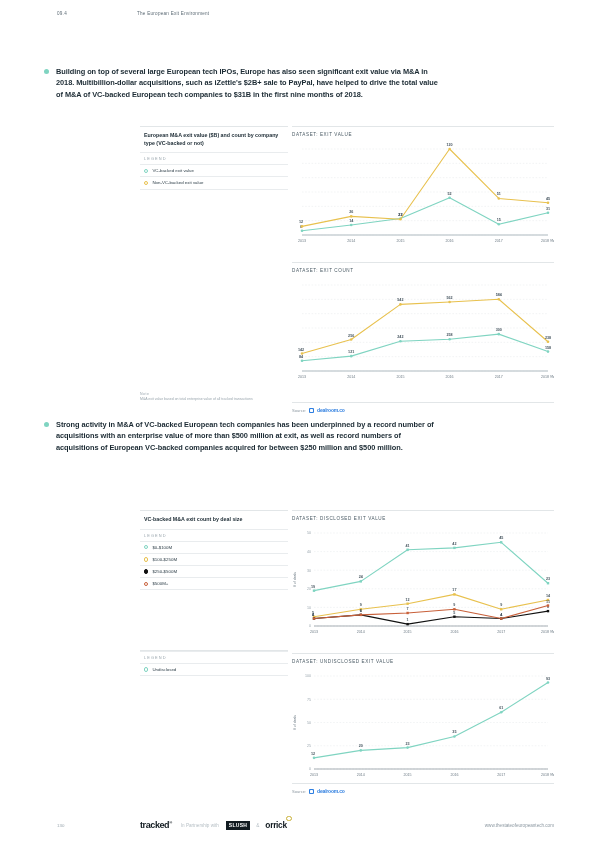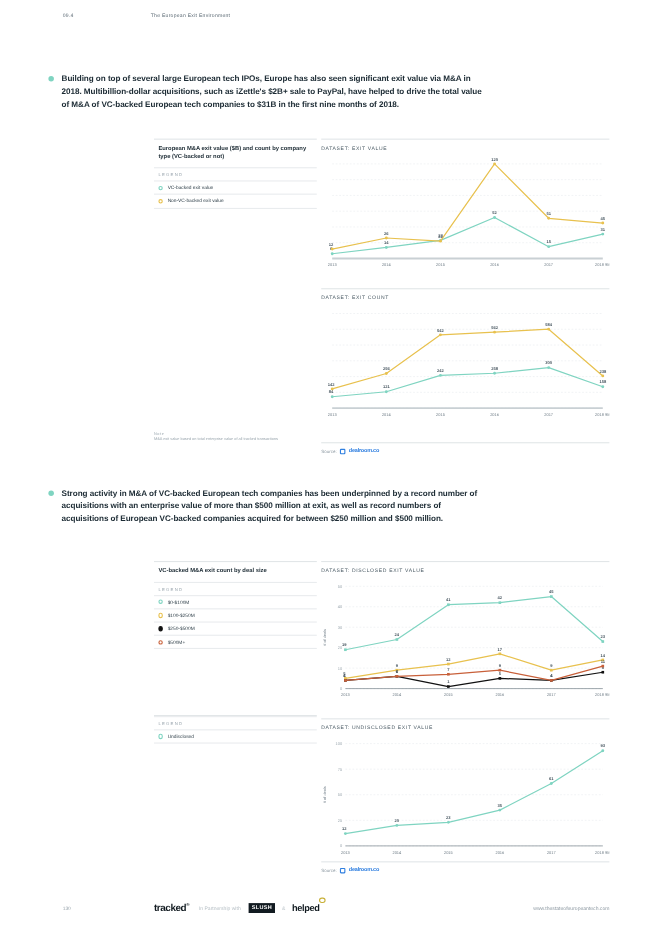--- a/index.html
+++ b/index.html
@@ -27,21 +27,21 @@
   }
   .para .dot {
     width: 5px; height: 5px; border-radius: 50%;
     background: #7fd4c1; flex: none; margin-top: 3px;
   }
   .para p {
     font-size: 7.4px; line-height: 11.3px; font-weight: 700;
     letter-spacing: -.05px; color: #1b2a33;
   }
   #para1 { top: 56px; margin-top: 10px; }
-  #para2 { top: 443px; }
+  #para2 { top: 419px; }
 
   
   .panel {
     position: absolute; left: 140px; width: 148px;
     border-top: .6px solid #e2e6e8;
   }
   .panel .ptitle {
     font-size: 5.3px; font-weight: 700; line-height: 7.6px;
     padding: 5px 6px 5px 4px; color: #1b2a33;
   }
@@ -417,17 +417,17 @@
     <span class="drlogo"></span>
     <span class="drname">dealroom.co</span>
   </div>
 
   <div class="footer">
     <span class="fpage">130</span>
     <span class="atomico"><span>tracked</span><sup>®</sup></span>
     <span class="inpart">In Partnership with</span>
     <span class="slush">SLUSH</span>
     <span class="amp">&amp;</span>
-    <span class="orrick"><span>helped</span><span class="ring"></span></span>
+    <span class="orrick"><span>orrick</span><span class="ring"></span></span>
     <span class="url">www.thestateofeuropeantech.com</span>
   </div>
 
 </div>
 
 </body></html>

